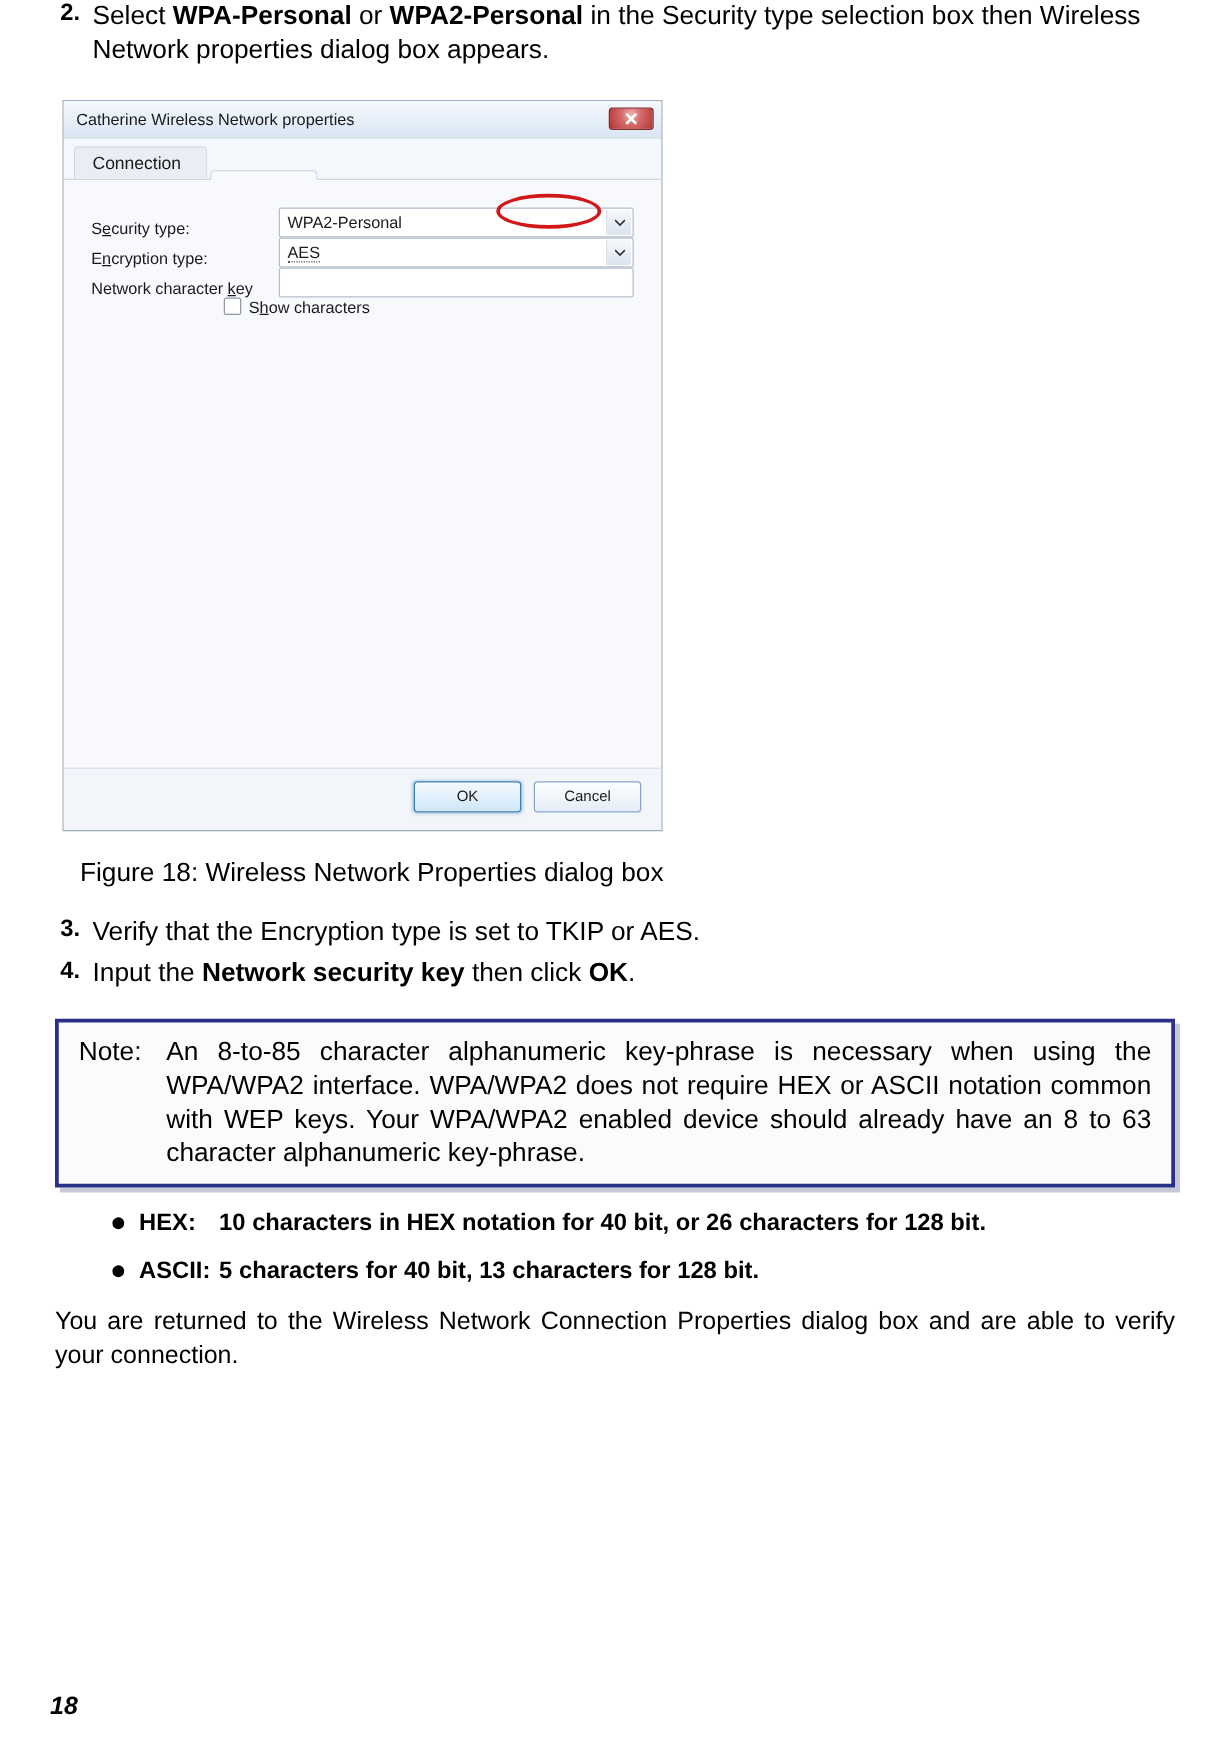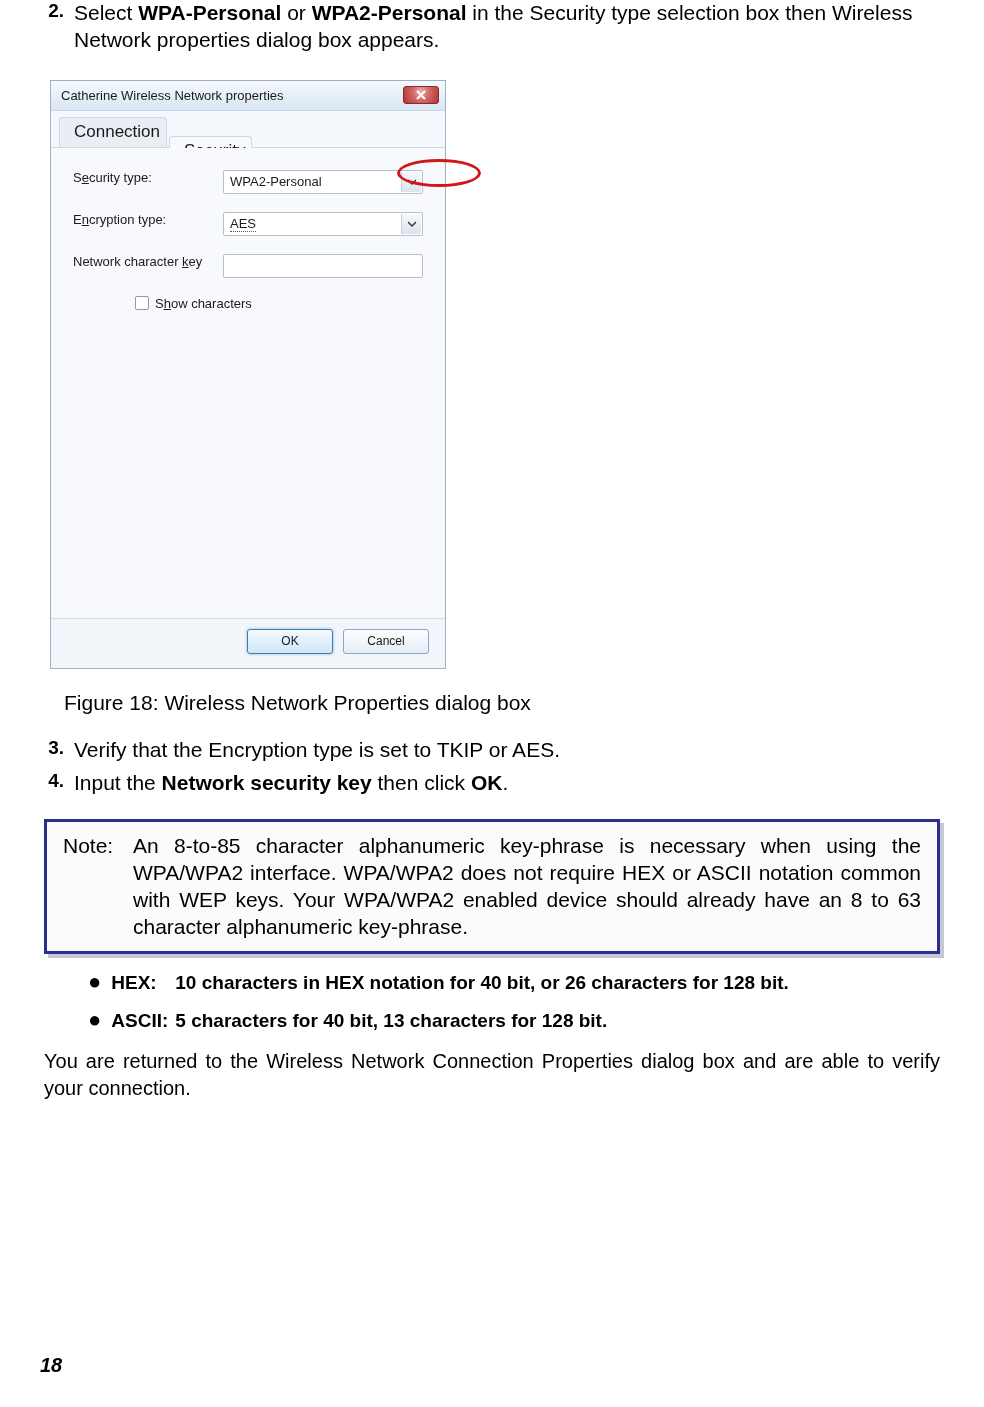--- a/index.html
+++ b/index.html
@@ -20,21 +20,21 @@
   
   .instr { margin: 0 0 26px 0; }
   .instr-row { display: flex; gap: 10px; margin-bottom: 6px; }
   .instr-num { font-weight: bold; font-size: 19px; width: 24px; flex: none; text-align: right; }
   .instr-body { font-size: 21px; line-height: 1.28; flex: 1; }
   .bold { font-weight: bold; }
 
   
   .dlg-wrap { margin: 0 0 22px 10px; }
   .dlg {
-    width: 396px;
+    width: 480px;
     border: 1px solid #9db0c8;
     background: #fef9c3;
     font-family: "Segoe UI", Tahoma, Arial, sans-serif;
     font-size: 13px;
     color: #1a1a1a;
   }
   .dlg-titlebar {
     height: 30px;
     background: linear-gradient(#f6f9fd, #d9e6f5);
     border-bottom: 1px solid #c7d5e6;
@@ -52,41 +52,41 @@
   }
   .dlg-close svg { width: 10px; height: 10px; }
 
   .dlg-tabs {
     display: flex;
     padding: 6px 8px 0 8px;
     background: #f4f7fb;
     border-bottom: 1px solid #cfd7e2;
   }
   .dlg-tab {
-    padding: 4px 6px 5px 14px;
+    padding: 4px 20px 5px 14px;
     border: 1px solid #cfd7e2;
     border-bottom: none;
     background: #e9eef5;
     border-radius: 4px 4px 0 0;
     margin-right: 2px;
-    font-size: 17px;
+    font-size: 14px;
     position: relative;
   }
   .dlg-tab.active {
     background: #f7f9fc;
     top: 19px;
     text-align: right;
   }
 
   .dlg-body {
     background: #f7f9fc;
     padding: 22px 22px 40px 22px;
     min-height: 470px;
   }
-  .field-row { display: flex; align-items: flex-start; margin-bottom: 18px; }
+  .field-row { display: flex; align-items: flex-end; }
   .field-label { width: 150px; font-size: 13px; }
   .field-label u { text-decoration: underline; }
   .combo {
     flex: 1;
     height: 24px;
     border: 1px solid #b6bfcd;
     background: #fff;
     display: flex; align-items: center;
     padding: 0 6px;
     position: relative;
@@ -103,21 +103,21 @@
   .combo-arrow svg { width: 8px; height: 8px; }
   .textinput {
     flex: 1;
     height: 24px;
     border: 1px solid #b6bfcd;
     background: #fff;
     border-radius: 2px;
     padding: 0 6px;
   }
   .checkbox-row {
-    margin-left: 62px;
+    margin-left: 106px;
     display: flex; align-items: flex-start; gap: 6px;
     font-size: 13px;
   }
   .checkbox-box {
     width: 14px; height: 14px;
     border: 1px solid #8f99a8; background: #fff;
     border-radius: 2px;
   }
   .highlight-ellipse {
     position: absolute;

